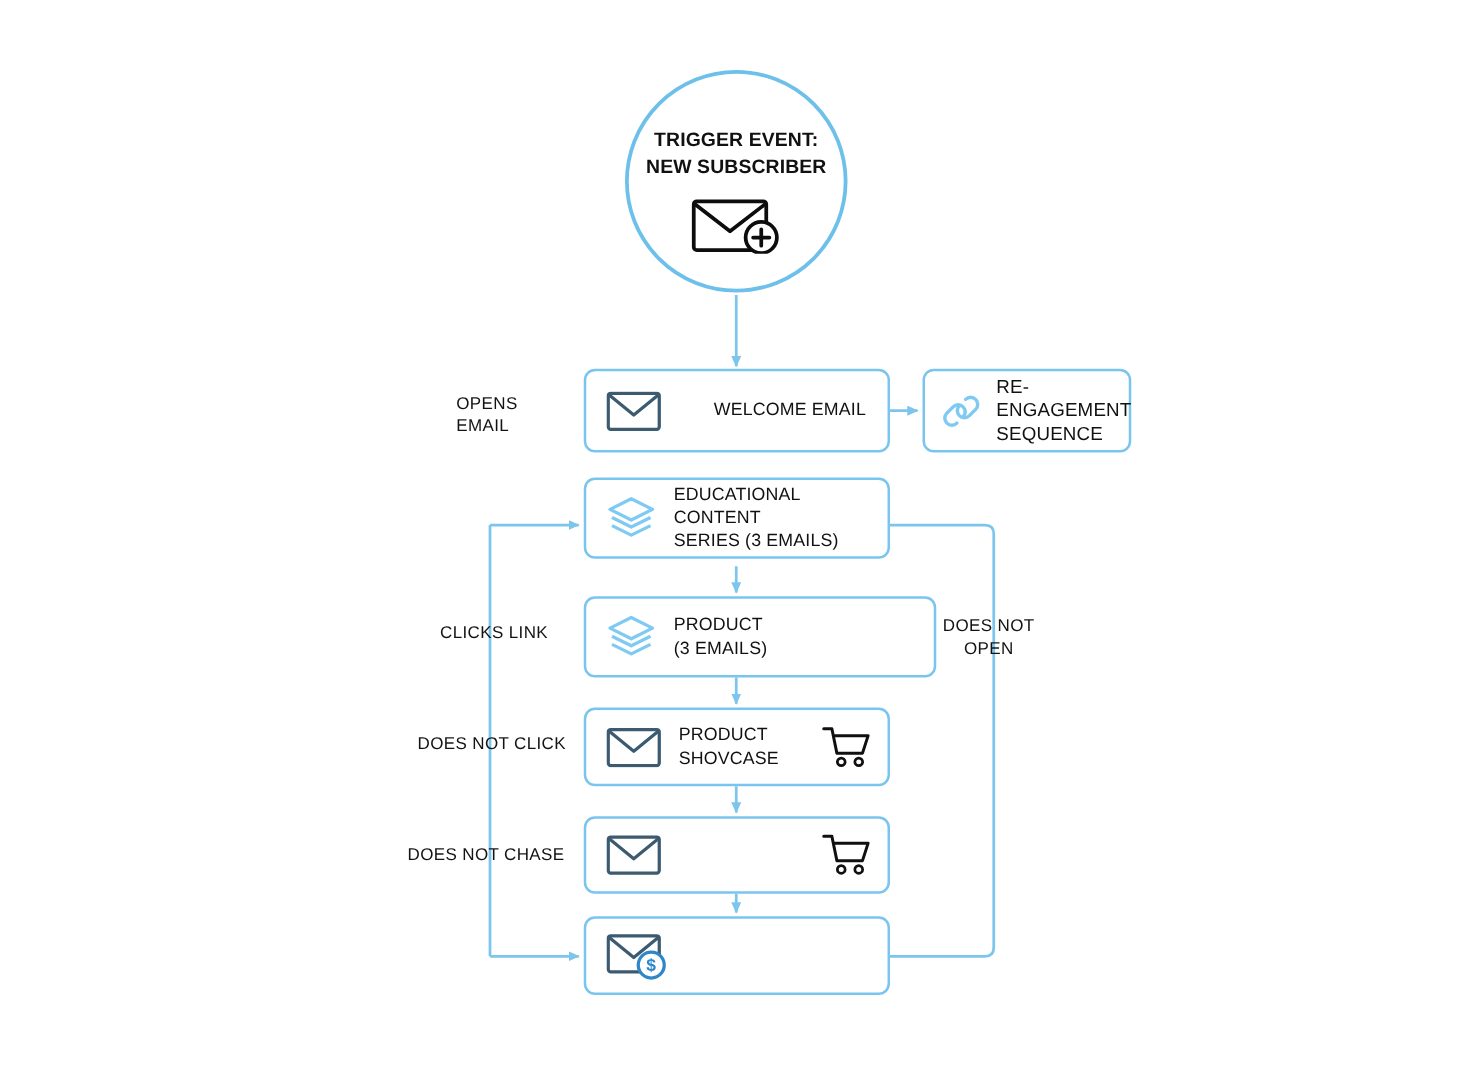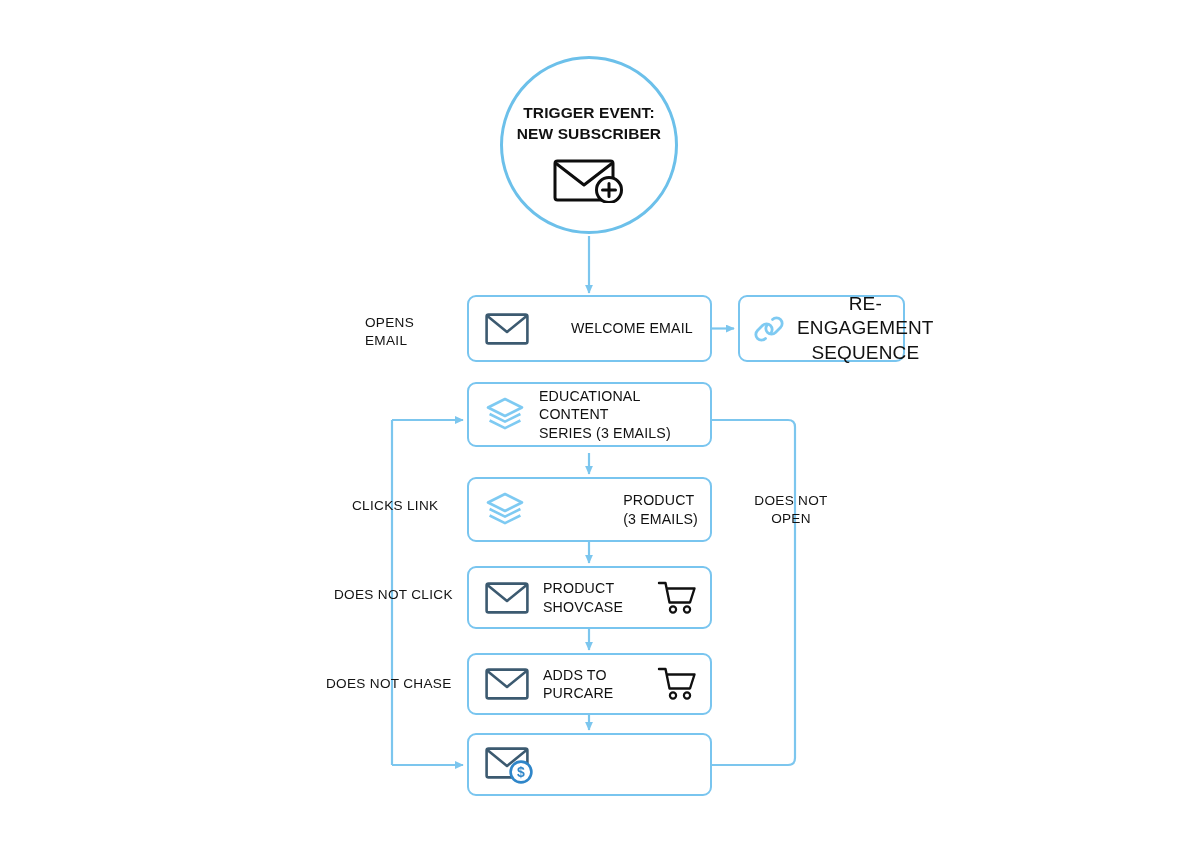--- a/index.html
+++ b/index.html
@@ -87,27 +87,27 @@
   .node .node-trailing {
     margin-left: auto;
     display: flex;
     align-items: center;
   }
 
   
   #node-welcome        { left: 467px; top: 295px;  width: 245px; height: 67px; gap: 28px; }
   #node-reengage       { left: 738px; top: 295px;  width: 167px; height: 67px; padding-left: 12px; }
   #node-educational    { left: 467px; top: 382px;  width: 245px; height: 65px; }
-  #node-product        { left: 467px; top: 477px;  width: 245px; height: 65px; justify-content: space-between; }
+  #node-product        { left: 467px; top: 477px;  width: 282px; height: 65px; }
   #node-showcase       { left: 467px; top: 566px;  width: 245px; height: 63px; }
   #node-addcart        { left: 467px; top: 653px;  width: 245px; height: 62px; }
   #node-abandoned      { left: 467px; top: 733px;  width: 245px; height: 63px; }
 
   #node-reengage .node-icon { margin-right: 11px; }
-  #node-reengage .node-label { font-size: 19px; text-align: center; }
+  #node-reengage .node-label { font-size: 15px; }
 
   
   .edge-label {
     position: absolute;
     font-size: 13.6px;
     font-weight: normal;
     color: #131313;
     letter-spacing: 0.3px;
     line-height: 1.32;
     white-space: pre-line;
@@ -240,21 +240,20 @@
     </span>
   </div>
 
   <div class="node" id="node-addcart">
     <span class="node-icon">
       <svg width="44" height="32" viewBox="0 0 44 32" xmlns="http://www.w3.org/2000/svg">
         <rect x="1.6" y="1.6" width="40.8" height="28.8" rx="2" fill="#ffffff" stroke="#3c5a70" stroke-width="2.6"></rect>
         <path d="M2.4,3 L22,19 L41.6,3" fill="none" stroke="#3c5a70" stroke-width="2.6" stroke-linejoin="round"></path>
       </svg>
     </span>
-    <span class="node-label">ADDS TO PURCARE</span>
     <span class="node-trailing">
       <svg width="42" height="36" viewBox="0 0 42 36" xmlns="http://www.w3.org/2000/svg">
         <g fill="none" stroke="#101010" stroke-width="2.4" stroke-linecap="round" stroke-linejoin="round">
           <path d="M3,3 L9.5,3 L13.5,22.5 L34,22.5 L38.5,8.5 L11,8.5"></path>
         </g>
         <circle cx="17" cy="29.5" r="3.1" fill="none" stroke="#101010" stroke-width="2.2"></circle>
         <circle cx="31" cy="29.5" r="3.1" fill="none" stroke="#101010" stroke-width="2.2"></circle>
       </svg>
     </span>
   </div>

